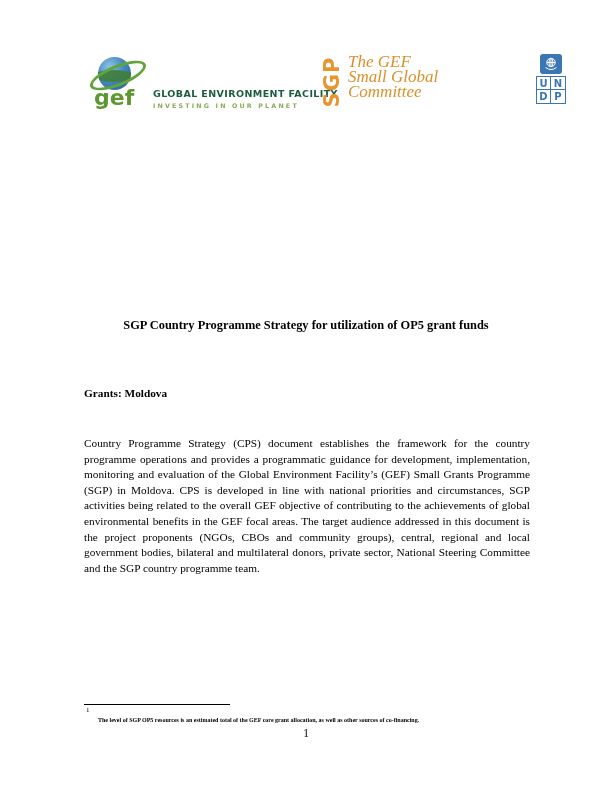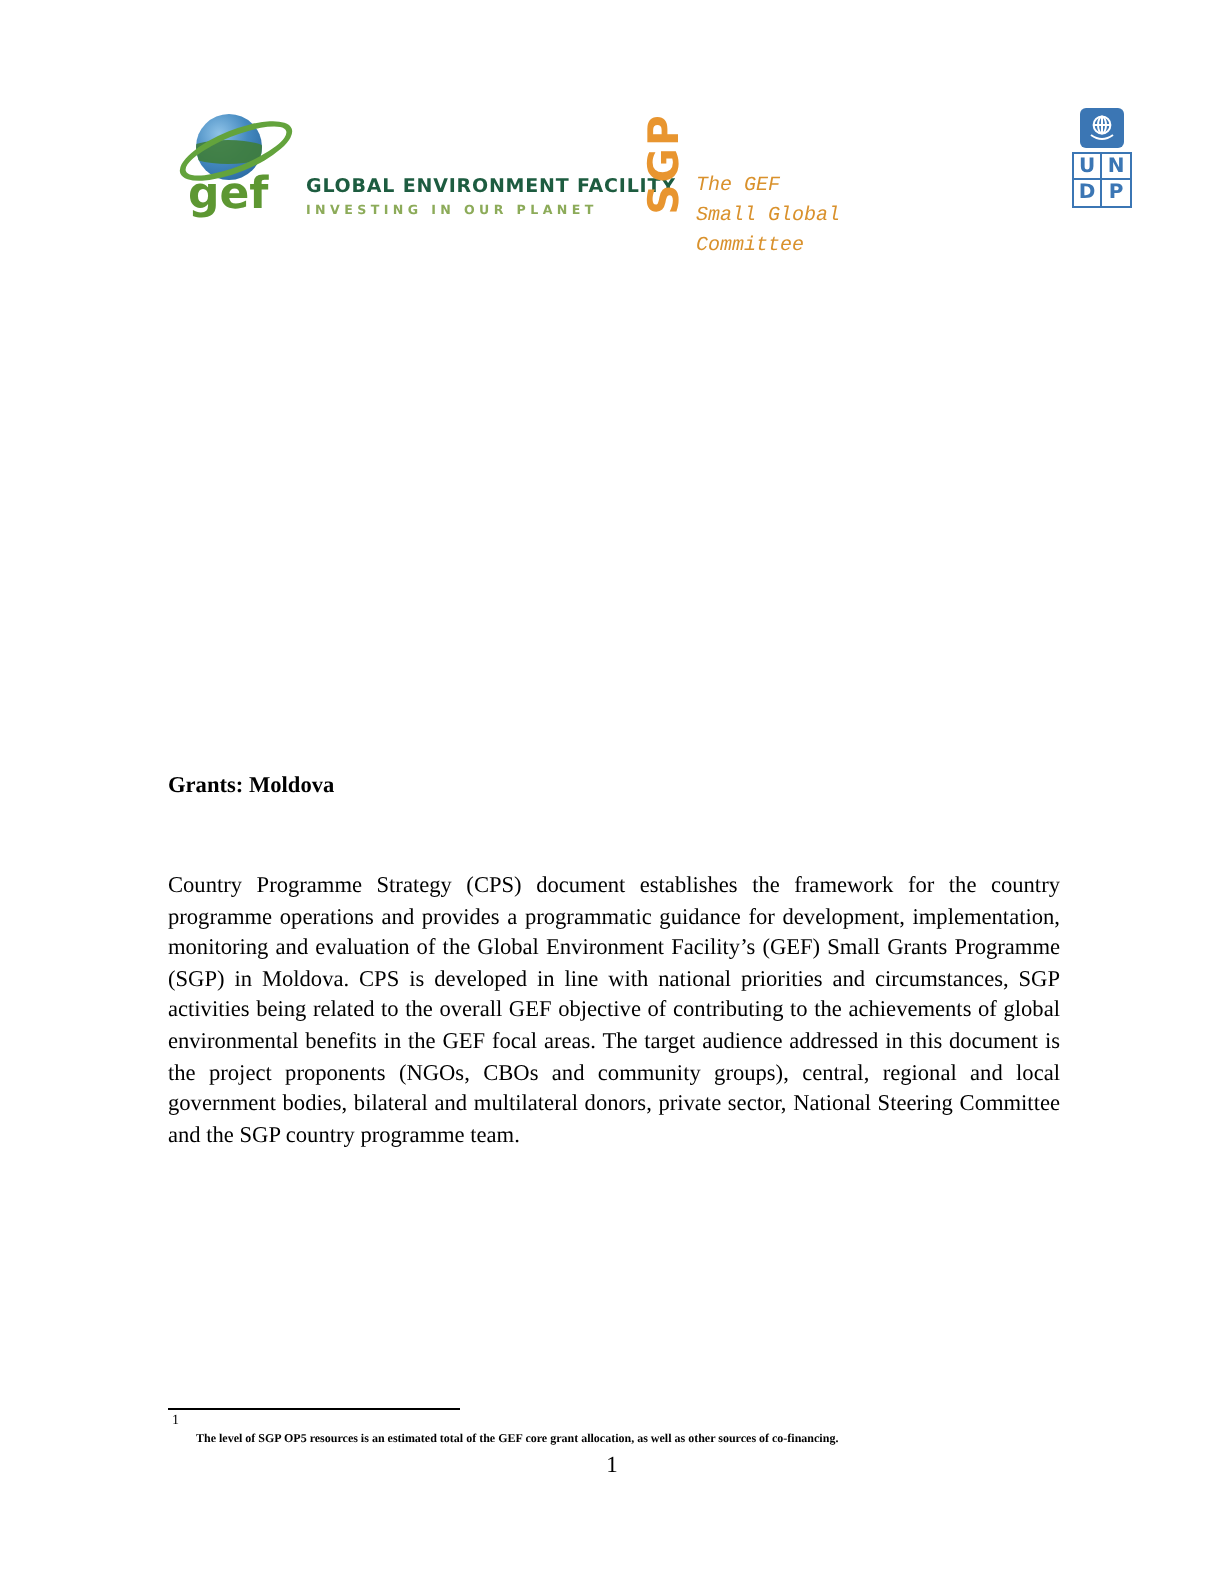--- a/index.html
+++ b/index.html
@@ -43,22 +43,22 @@
   .sgp-logo { position:absolute; left:320px; top:53px; height:58px; display:flex; }
   .sgp-wordmark-wrap { position:relative; width:24px; height:58px; }
   .sgp-wordmark {
     position:absolute; left:50%; top:50%;
     transform:translate(-50%,-50%) rotate(-90deg);
     font-family:"DejaVu Sans", sans-serif; font-weight:bold; font-size:21px;
     letter-spacing:1px; color:#e8952f;
   }
   .sgp-caption {
     margin-left:4px; padding-top:1px;
-    font-family:Liberation Mono, monospace; font-style:italic;
-    font-size:10px; line-height:15px; color:#d9912c; white-space:nowrap;margin-top:32px;
+    font-family:Liberation Serif, serif; font-style:italic;
+    font-size:17px; line-height:15px; color:#d9912c; white-space:nowrap;
   }
 
   
   .undp-logo { position:absolute; left:536px; top:54px; width:30px; }
   .undp-emblem {
     width:22px; height:20px; margin:0 auto; background:#3b76b4; border-radius:3px;
     display:flex; align-items:center; justify-content:center;
   }
   .undp-grid { margin-top:2px; display:grid; grid-template-columns:15px 15px; }
   .undp-cell {
@@ -136,20 +136,21 @@
       </svg>
     </div>
     <div class="undp-grid">
       <div class="undp-cell c0">U</div>
       <div class="undp-cell c1">N</div>
       <div class="undp-cell c2">D</div>
       <div class="undp-cell c3">P</div>
     </div>
   </div>
 
+  <div class="doc-title">SGP Country Programme Strategy for utilization of OP5 grant funds</div>
 
   <div class="country-block">
     <div>Grants: Moldova</div>
   </div>
 
   <div class="body-par">Country Programme Strategy (CPS) document establishes the framework for the country programme operations and provides a programmatic guidance for development, implementation, monitoring and evaluation of the Global Environment Facility’s (GEF) Small Grants Programme (SGP) in Moldova. CPS is developed in line with national priorities and circumstances, SGP activities being related to the overall GEF objective of contributing to the achievements of global environmental benefits in the GEF focal areas.   The target audience addressed in this document is the project proponents (NGOs, CBOs and community groups), central, regional and local government bodies, bilateral and multilateral donors, private sector, National Steering Committee and the SGP country programme team.</div>
 
   <div class="fn-rule"></div>
   <div class="fn">
     <sup class="fn-marker">1</sup>

